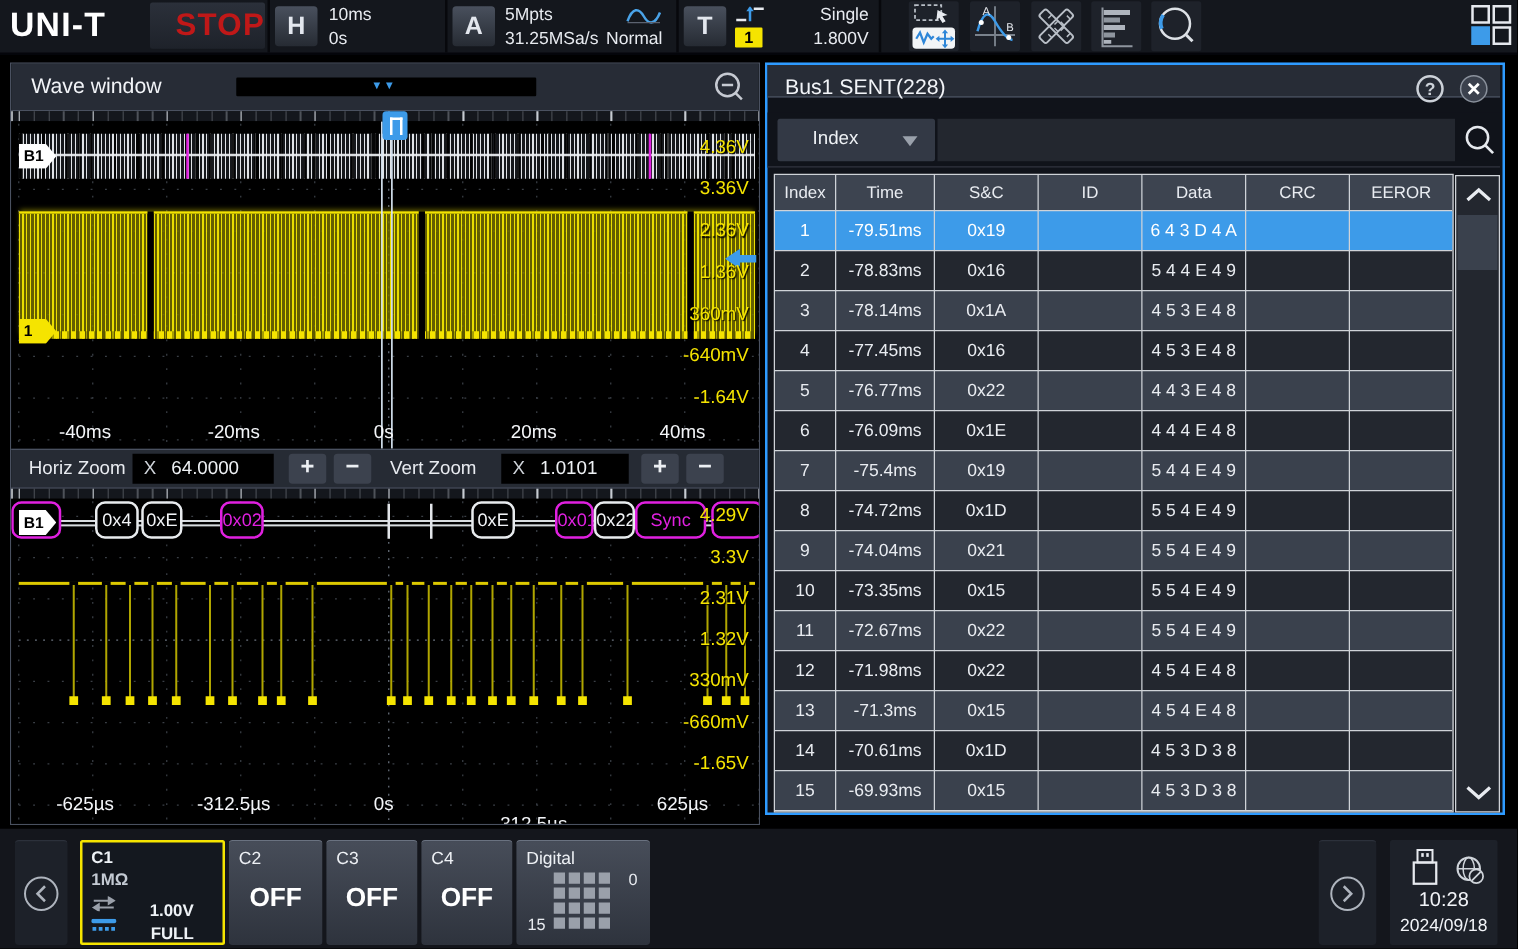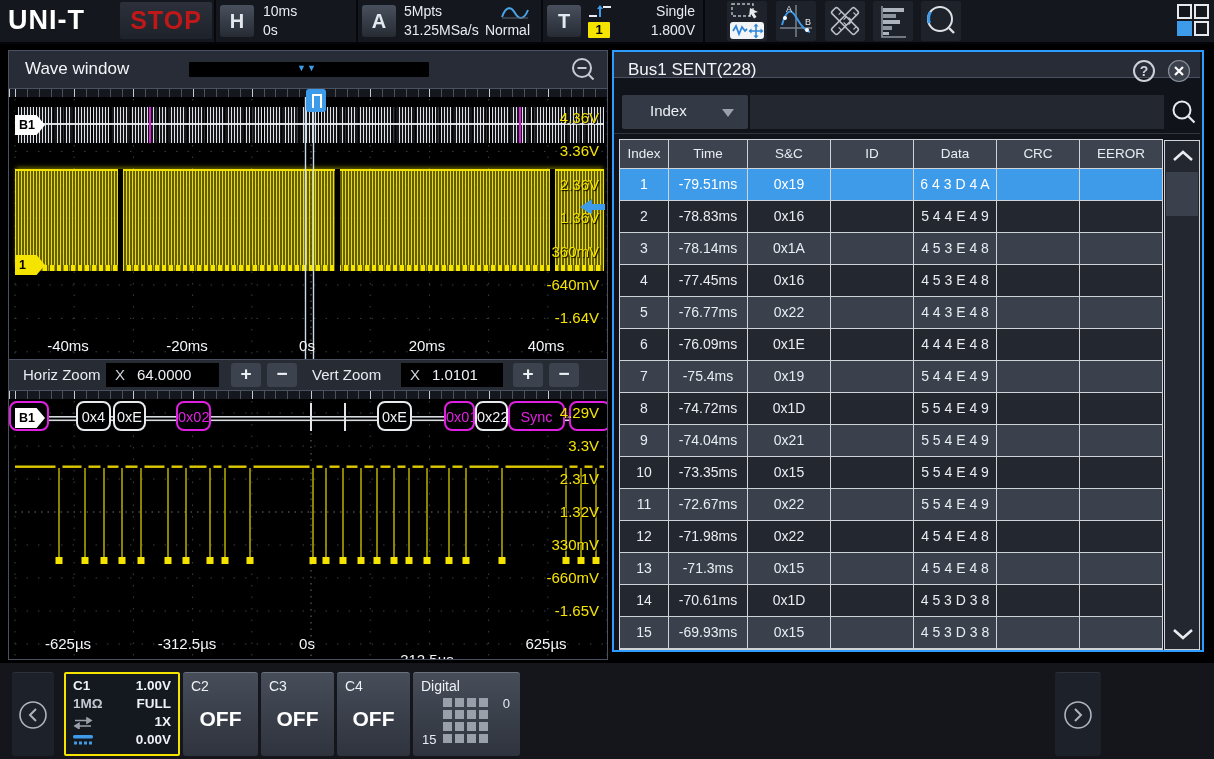--- a/index.html
+++ b/index.html
@@ -4,21 +4,21 @@
 <style>
   html,body{margin:0;padding:0;background:#000;}
   #app{position:relative;width:1214px;height:759px;background:#000;overflow:hidden;
        font-family:"Liberation Sans",sans-serif;color:#e8ebf0;-webkit-font-smoothing:antialiased;}
   .abs{position:absolute;}
   
   #toolbar{position:absolute;left:0;top:0;width:1214px;height:42px;background:#14171d;border-bottom:2px solid #04050a;}
   .tsep{position:absolute;top:0;width:2px;height:42px;background:#07080c;}
   #logo{position:absolute;left:8px;top:5px;font-size:27px;font-weight:800;letter-spacing:1px;color:#fff;}
   #stop-btn{position:absolute;left:120px;top:2px;width:92px;height:37px;background:linear-gradient(#2b303a,#1e222a);
-            border-radius:2px;color:#c01818;font-size:25px;font-weight:800;text-align:center;line-height:37px;letter-spacing:1px;}
+            border-radius:2px;color:#c01818;font-size:25px;font-weight:800;text-align:right;line-height:37px;letter-spacing:1px;}
   .keybtn{position:absolute;top:5px;width:34px;height:32px;border-radius:3px;background:linear-gradient(#49505d,#262b33);
           color:#e3e7ee;font-size:20px;font-weight:700;text-align:center;line-height:32px;}
   .tval{position:absolute;font-size:14px;color:#e8ebf0;white-space:nowrap;}
   .badge1{position:absolute;background:#f5e400;color:#000;font-size:13px;font-weight:700;text-align:center;
           width:22px;height:16px;line-height:16px;border-radius:1px;}
   .iconbtn{position:absolute;top:1px;width:40px;height:40px;background:#1e222a;border-radius:2px;}
   
   #wave-panel{position:absolute;left:8px;top:50px;width:600px;height:610px;border:1px solid #4a5160;background:#000;box-sizing:border-box;}
   #ww-header{position:absolute;left:0;top:0;width:598px;height:38px;background:#272c36;border-bottom:1px solid #4a5160;box-sizing:border-box;}
   #ww-title{position:absolute;left:16px;top:8px;font-size:17px;color:#f2f4f8;}
@@ -88,21 +88,21 @@
   .grid-border{outline:1px solid #cfd3d8;background:#cfd3d8;}
   
   #bottom-bar{position:absolute;left:0;top:663px;width:1214px;height:96px;background:#14161c;}
   .bbtn{position:absolute;top:9px;height:84px;background:linear-gradient(#474d59,#2e333d);border-radius:3px;
         border-top:1px solid #6a7280;box-sizing:border-box;}
   .bbtn.dark{background:#1d2129;border-top:1px solid #2c313b;}
   .chname{position:absolute;left:8px;top:5px;font-size:14px;color:#eef1f5;}
   .choff{position:absolute;left:0;top:34px;width:100%;text-align:center;font-size:21px;font-weight:700;color:#fff;}
   #c1{position:absolute;left:64px;top:9px;width:116px;height:84px;background:#14181f;border:2px solid #f5e400;border-radius:2px;box-sizing:border-box;}
   .c1row{position:absolute;left:7px;right:7px;height:18px;font-size:13.5px;color:#eef2f6;font-weight:bold;}
-  .c1row .r{position:absolute;right:0;}
+  .c1row .r{position:absolute;right:16px;margin-top:43px;}
   .c1row .l{position:absolute;left:0;}
   .c1row .gray{color:#c4cad3;}
   #digital-grid{position:absolute;left:30px;top:25px;display:grid;grid-template-columns:repeat(4,9px);grid-auto-rows:9px;gap:3px;}
   #digital-grid i{background:#9aa0aa;}
   #clockpanel{position:absolute;left:1112px;top:9px;width:86px;height:84px;background:#1d2129;border-radius:2px;}
   #clk-time{position:absolute;left:0;top:40px;width:100%;text-align:center;font-size:16px;color:#f2f4f8;}
   #clk-date{position:absolute;left:0;top:60px;width:100%;text-align:center;font-size:14px;color:#f2f4f8;}
   svg{display:block;}
 </style>
 </head>
@@ -679,14 +679,31 @@
       <div class="abs" style="left:9px;top:59px;font-size:13px">15</div>
     </div>
 
     <div class="bbtn dark" style="left:1055px;width:46px">
       <svg width="46" height="84">
           <circle cx="23" cy="42" r="13" fill="none" stroke="#aeb4bd" stroke-width="1.6"></circle>
         <path d="M20,36 l6,6 -6,6" fill="none" stroke="#aeb4bd" stroke-width="2"></path>
         </svg>
     </div>
 
+    <div id="clockpanel">
+      <svg class="abs" style="left:16px;top:7px" width="24" height="30">
+        <rect x="6" y="1" width="12" height="10" fill="none" stroke="#e6e9ee" stroke-width="1.6"></rect>
+        <rect x="9" y="3.5" width="2" height="3" fill="#e6e9ee"></rect>
+          <rect x="13" y="3.5" width="2" height="3" fill="#e6e9ee"></rect>
+        <rect x="3" y="11" width="18" height="17" fill="none" stroke="#e6e9ee" stroke-width="1.8"></rect>
+      </svg>
+      <svg class="abs" style="left:52px;top:12px" width="24" height="24">
+        <circle cx="11" cy="11" r="9" fill="none" stroke="#cfd4da" stroke-width="1.6"></circle>
+        <ellipse cx="11" cy="11" rx="4.5" ry="9" fill="none" stroke="#cfd4da" stroke-width="1.2"></ellipse>
+        <path d="M2,11 h18" stroke="#cfd4da" stroke-width="1.2"></path>
+        <circle cx="17" cy="17" r="5.5" fill="#1d2129" stroke="#cfd4da" stroke-width="1.4"></circle>
+        <path d="M13.5,20.5 l7,-7" stroke="#cfd4da" stroke-width="1.4"></path>
+      </svg>
+      <div id="clk-time">10:28</div>
+      <div id="clk-date">2024/09/18</div>
+    </div>
   </div>
 </div>
 
 </body></html>

